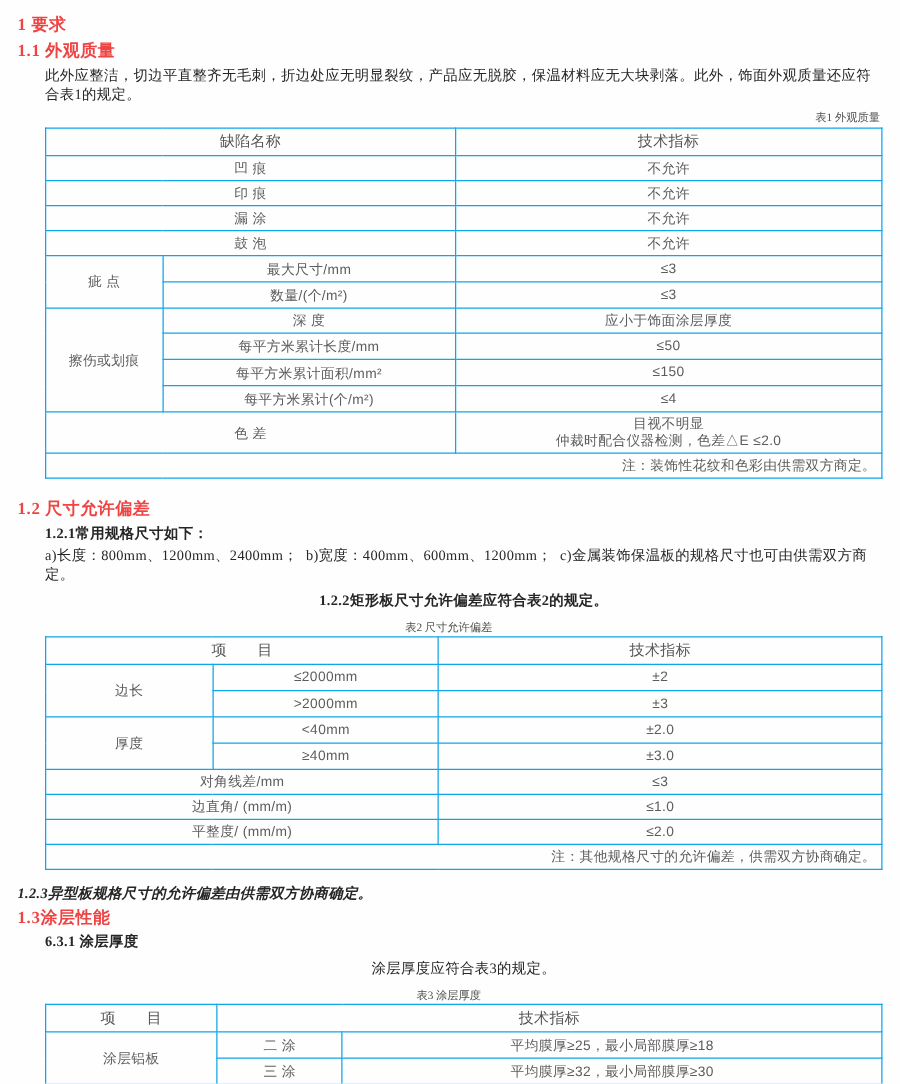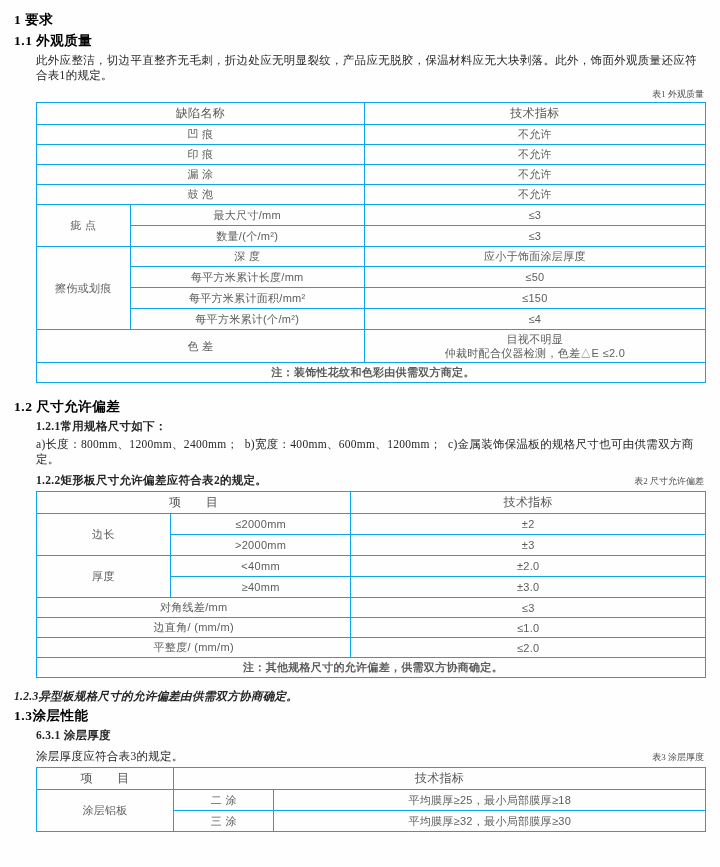--- a/index.html
+++ b/index.html
@@ -17,21 +17,21 @@
     text-align:center;
     font-size:19px;
     font-weight:bold;
     letter-spacing:3px;
     color:#1e1e1e;
     margin:4px 0 12px 0;
   }
   .h-sec {
     font-size:13.5px;
     font-weight:bold;
-    color:#000000;
+    color:#ef4444;
     margin:3px 0 3px 0;
     letter-spacing:0.5px;
   }
   .body-line {
     font-size:11.5px;
     color:#262626;
     margin:3px 0 3px 22px;
     letter-spacing:0.3px;
     white-space:pre-wrap;
   }
@@ -40,21 +40,22 @@
   .tbl-caption {
     text-align:right;
     font-size:9px;
     color:#4f4f4f;
     margin:5px 2px 1px 0;
     font-family:"Liberation Serif", serif;
   }
   .flexline {
     display:flex;
     justify-content:space-between;
-    align-items:flex-start;
+    align-items:center;
+    flex-direction:column;
   }
   .flexline .tbl-caption { margin-bottom:0; }
   table {
     width:calc(100% - 22px);
     margin-left:22px;
     border-collapse:collapse;
     table-layout:fixed;
     font-family:"Liberation Sans", sans-serif;
     color:#5c5c5c;
     background:#fefefe;
@@ -63,21 +64,21 @@
     border:1px solid #0ea5e9;
     text-align:center;
     vertical-align:middle;
     font-size:11px;
     padding:2px 4px;
     height:19px;
     letter-spacing:0.3px;
   }
   tr.hd td { font-size:12px; height:21px; color:#565656; }
   tr.tall td { height:21px;text-align:center; }
-  tr.note-row td { text-align:center; padding-left:8px; height:18px;font-weight:bold; }
+  tr.note-row td { text-align:right; padding-left:8px; height:18px; }
   td .two-line div { line-height:14px; }
   .sp-after-t1 { height:12px; }
   .sp-after-t2 { height:8px; }
 </style>
 </head>
 <body>
 
 <div class="page">
 
 

